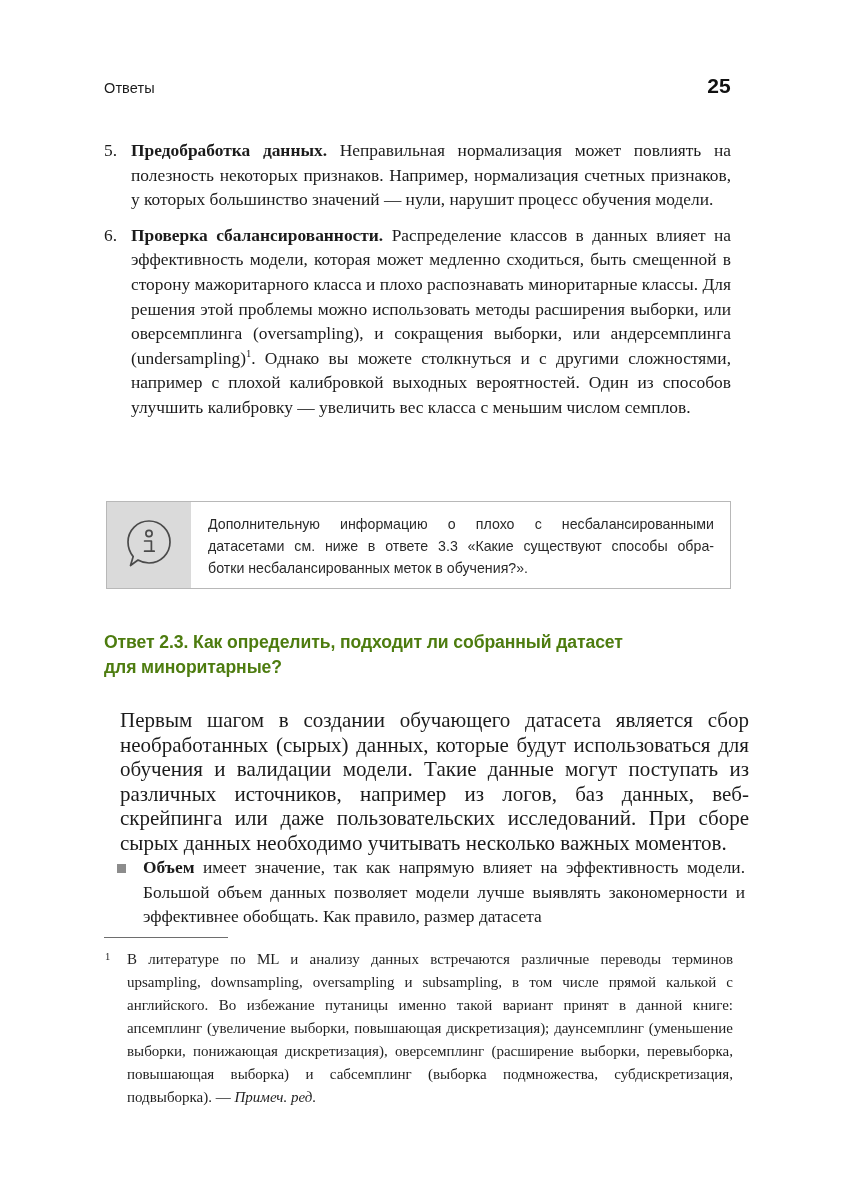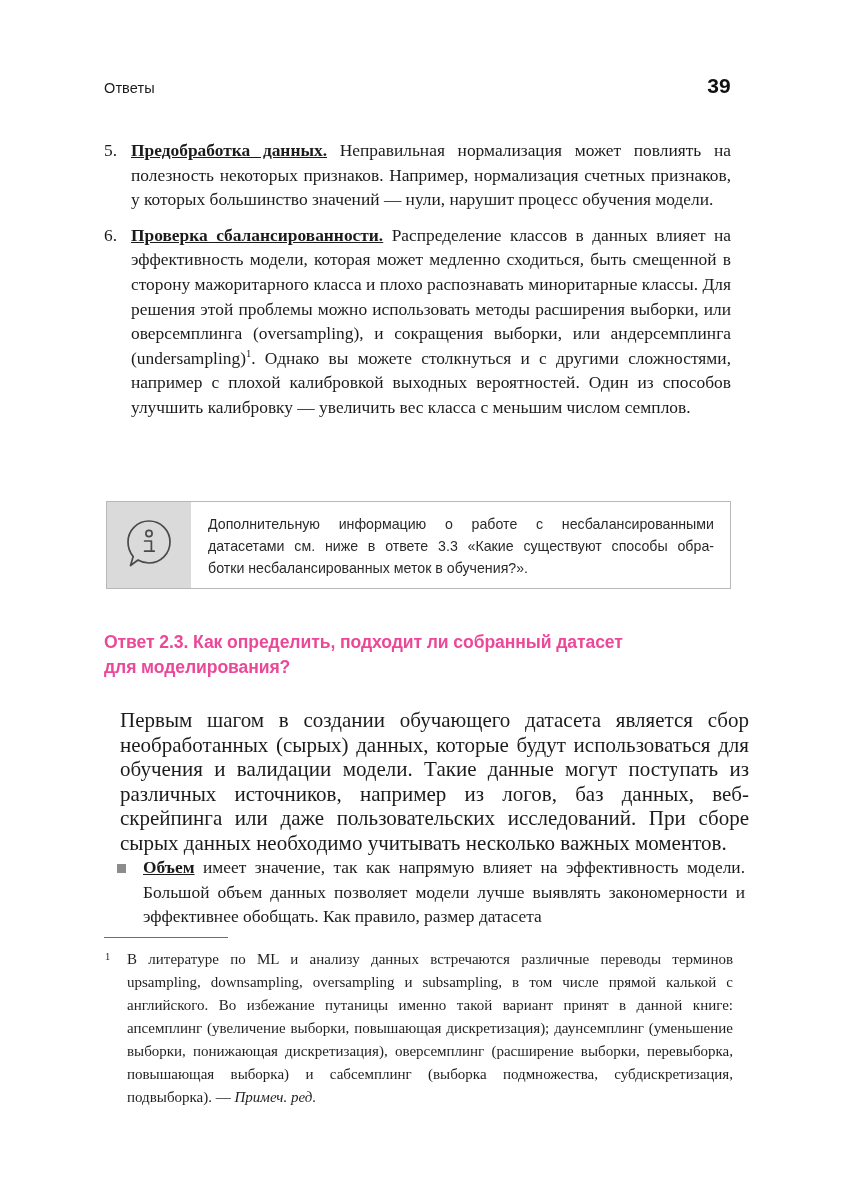--- a/index.html
+++ b/index.html
@@ -64,21 +64,21 @@
   }
   .num-item:last-child { margin-bottom: 0; }
   .num-marker {
     position: absolute;
     left: 0;
     top: 0;
     width: 20px;
     text-align: left;
     font-size: 17.4px;
   }
-  .lead { font-weight: bold; text-decoration: underline; }
+  .lead { font-weight: bold; }
   sup.fn-ref {
     font-size: 10.5px;
     vertical-align: super;
     line-height: 0;
   }
 
   
   .callout {
     position: absolute;
     left: 106px;
@@ -119,21 +119,21 @@
   
   .section-heading {
     position: absolute;
     left: 104px;
     top: 630px;
     width: 627px;
     font-family: "Liberation Sans", "DejaVu Sans", sans-serif;
     font-weight: bold;
     font-size: 17.6px;
     line-height: 25px;
-    color: #ec4899;
+    color: #4d7c0f;
     letter-spacing: -0.1px;
   }
   .section-heading .hl { display: block; }
 
   
   .body-para {
     position: absolute;
     left: 104px;
     top: 692px;
     width: 629px;
@@ -203,21 +203,21 @@
   }
   .footnote .ital { font-style: italic; }
 </style>
 </head>
 <body>
 
 <div class="page">
 
   <div class="running-head">
     <span class="running-head-title">Ответы</span>
-    <span class="running-head-folio">39</span>
+    <span class="running-head-folio">25</span>
   </div>
 
   <div class="content">
     <ol class="num-list">
 
       <li class="num-item">
         <span class="num-marker">5.</span>
         <span class="lead">Предобработка данных.</span><span> Неправильная нормализация может повлиять на полезность некоторых признаков. Например, нормализация счетных признаков, у которых большинство значений — нули, нарушит процесс обучения модели.</span>
       </li>
 
@@ -233,29 +233,29 @@
     <div class="callout-iconpane">
       <span>
         <svg width="56" height="56" viewBox="0 0 56 56" aria-hidden="true">
           <path d="M28 6 C39.6 6 49 15.4 49 27 C49 38.6 39.6 48 28 48 C24.0 48 20.2 46.9 17.0 45.0 L9.5 50.5 L12.2 41.6 C9.0 37.6 7 32.6 7 27 C7 15.4 16.4 6 28 6 Z" fill="none" stroke="#4a4a4a" stroke-width="1.7" stroke-linejoin="round"></path>
           <circle cx="28" cy="18.5" r="3.1" fill="none" stroke="#4a4a4a" stroke-width="1.7"></circle>
           <path d="M23.6 26.0 L30.4 26.0 L30.4 36.2 L33.2 36.2 M23.6 36.2 L33.2 36.2 M30.4 26.0 L30.4 36.2" fill="none" stroke="#4a4a4a" stroke-width="1.7" stroke-linecap="round" stroke-linejoin="round"></path>
         </svg>
       </span>
     </div>
     <div class="callout-body">
-      <span class="cl-just">Дополнительную информацию о работе с несбалансированными</span>
+      <span class="cl-just">Дополнительную информацию о плохо с несбалансированными</span>
       <span class="cl-just">датасетами см. ниже в ответе 3.3 «Какие существуют способы обра-</span>
       <span class="cl-line">ботки несбалансированных меток в обучения?».</span>
     </div>
   </div>
 
   <div class="section-heading">
     <span class="hl">Ответ 2.3. Как определить, подходит ли собранный датасет</span>
-    <span class="hl">для моделирования?</span>
+    <span class="hl">для миноритарные?</span>
   </div>
 
   <p class="body-para">Первым шагом в создании обучающего датасета является сбор необработанных (сырых) данных, которые будут использоваться для обучения и валидации модели. Такие данные могут поступать из различных источников, например из логов, баз данных, веб-скрейпинга или даже пользовательских исследований. При сборе сырых данных необходимо учитывать несколько важных моментов.</p>
 
   <ul class="bullet-list">
     <li class="bullet-item">
       <span class="bullet-marker"></span>
       <span class="lead">Объем</span><span> имеет значение, так как напрямую влияет на эффективность модели. Большой объем данных позволяет модели лучше выявлять закономерности и эффективнее обобщать. Как правило, размер датасета</span>
     </li>
   </ul>

